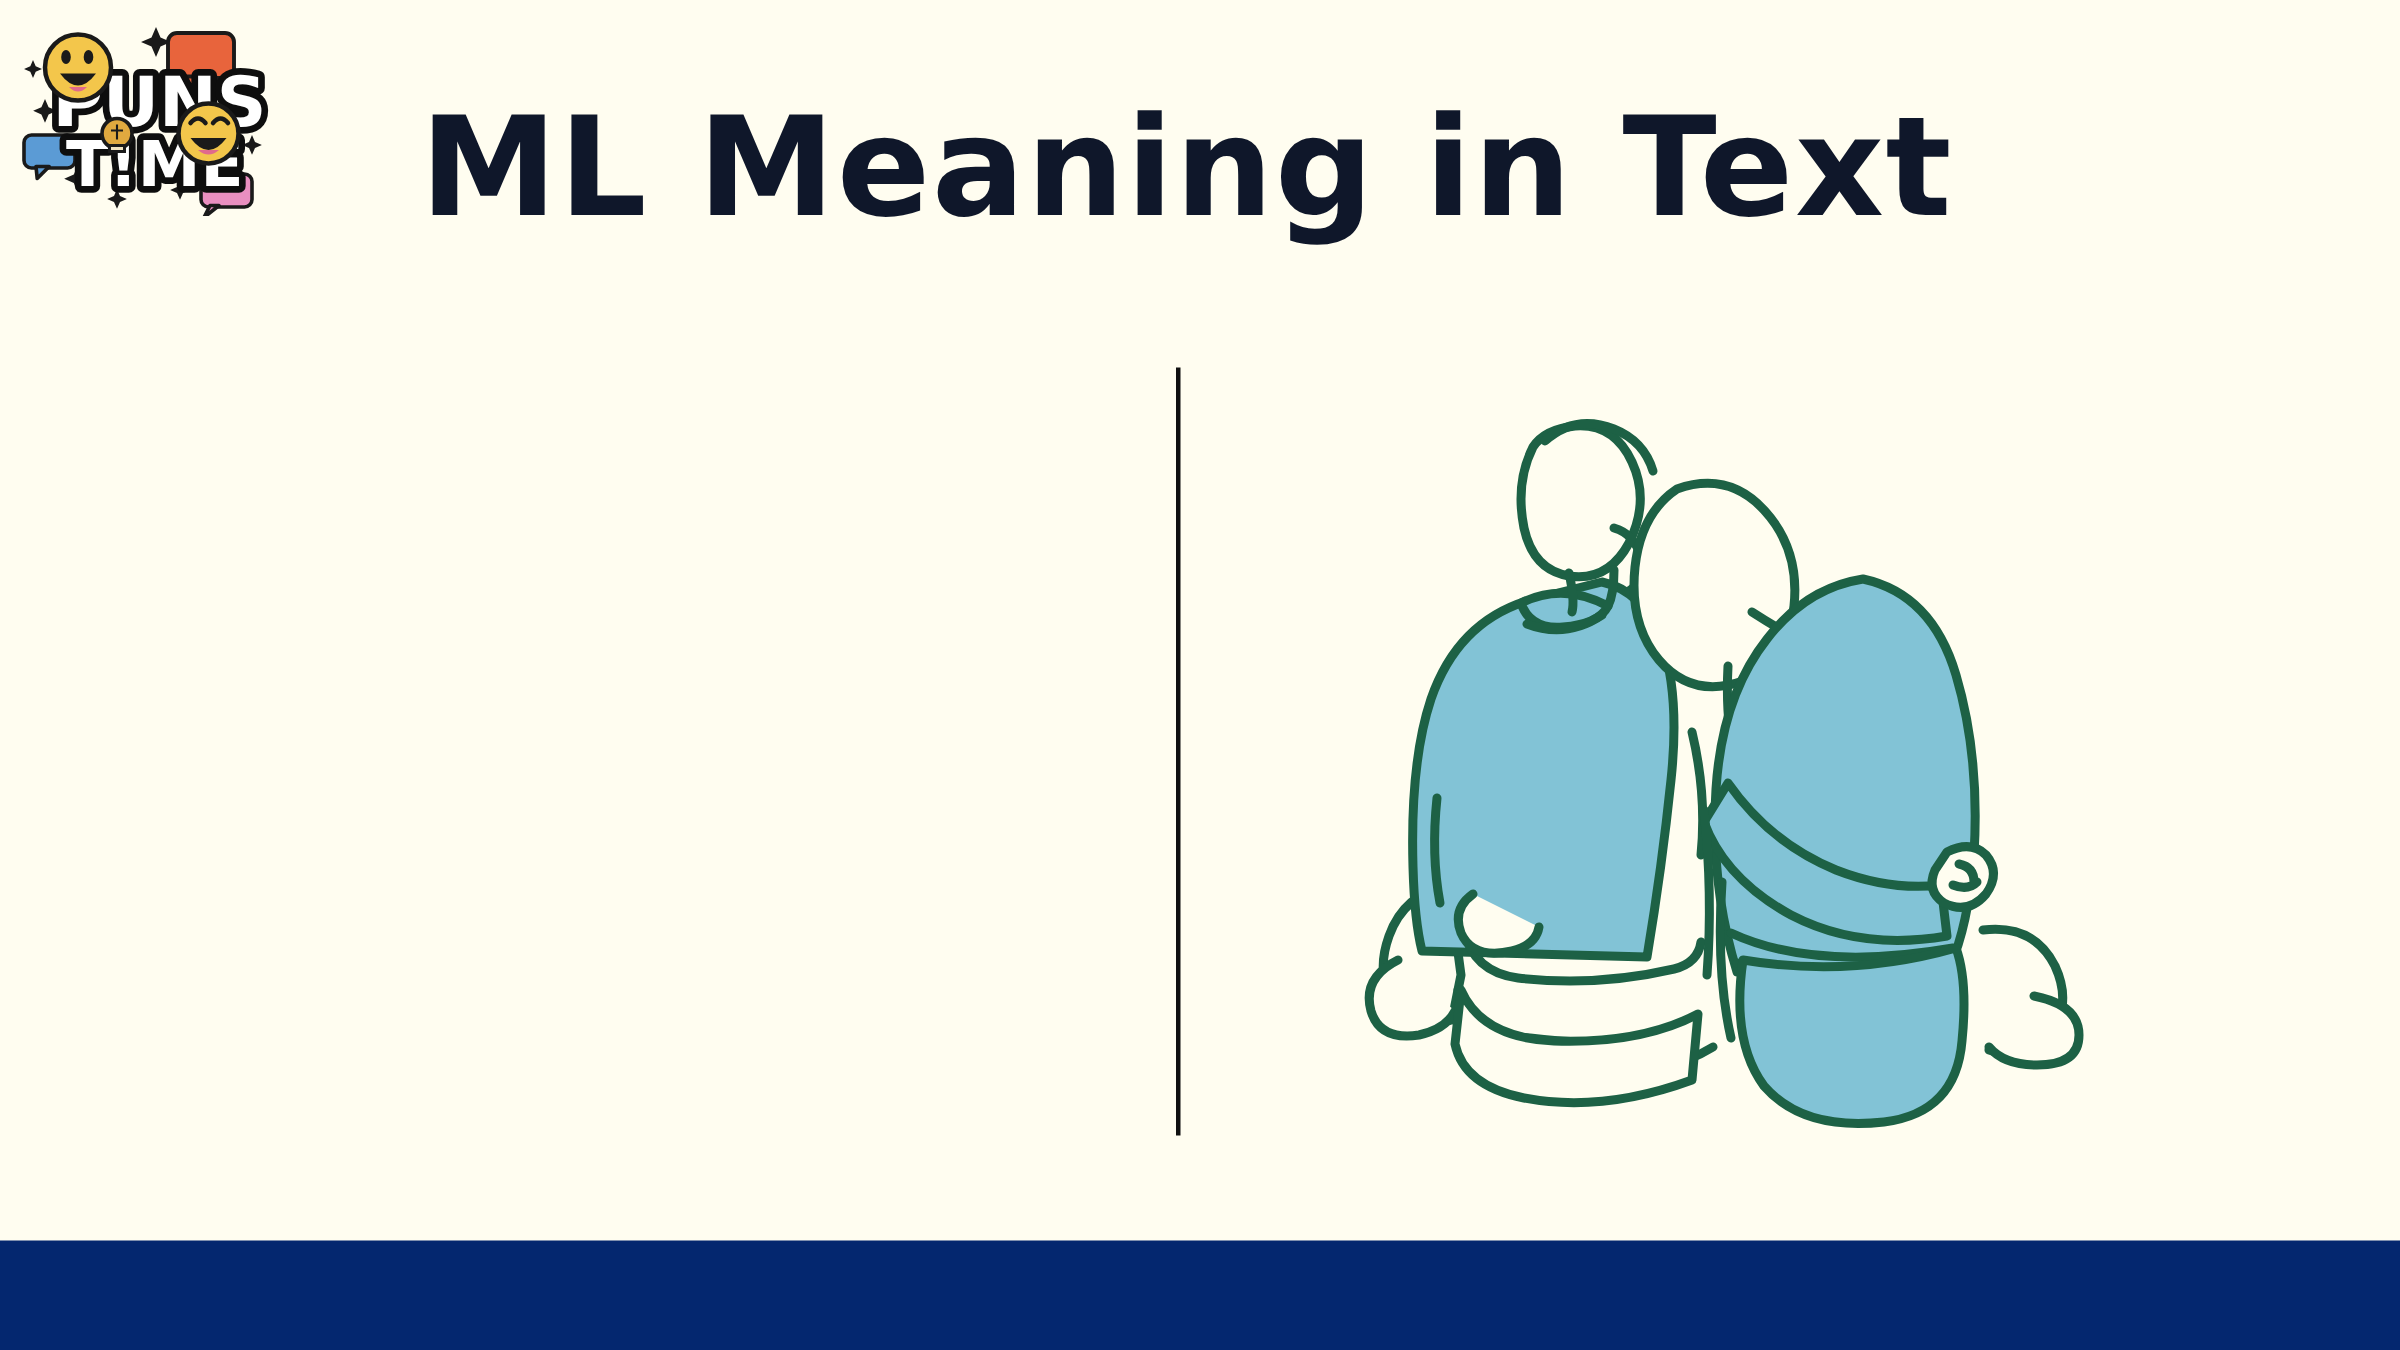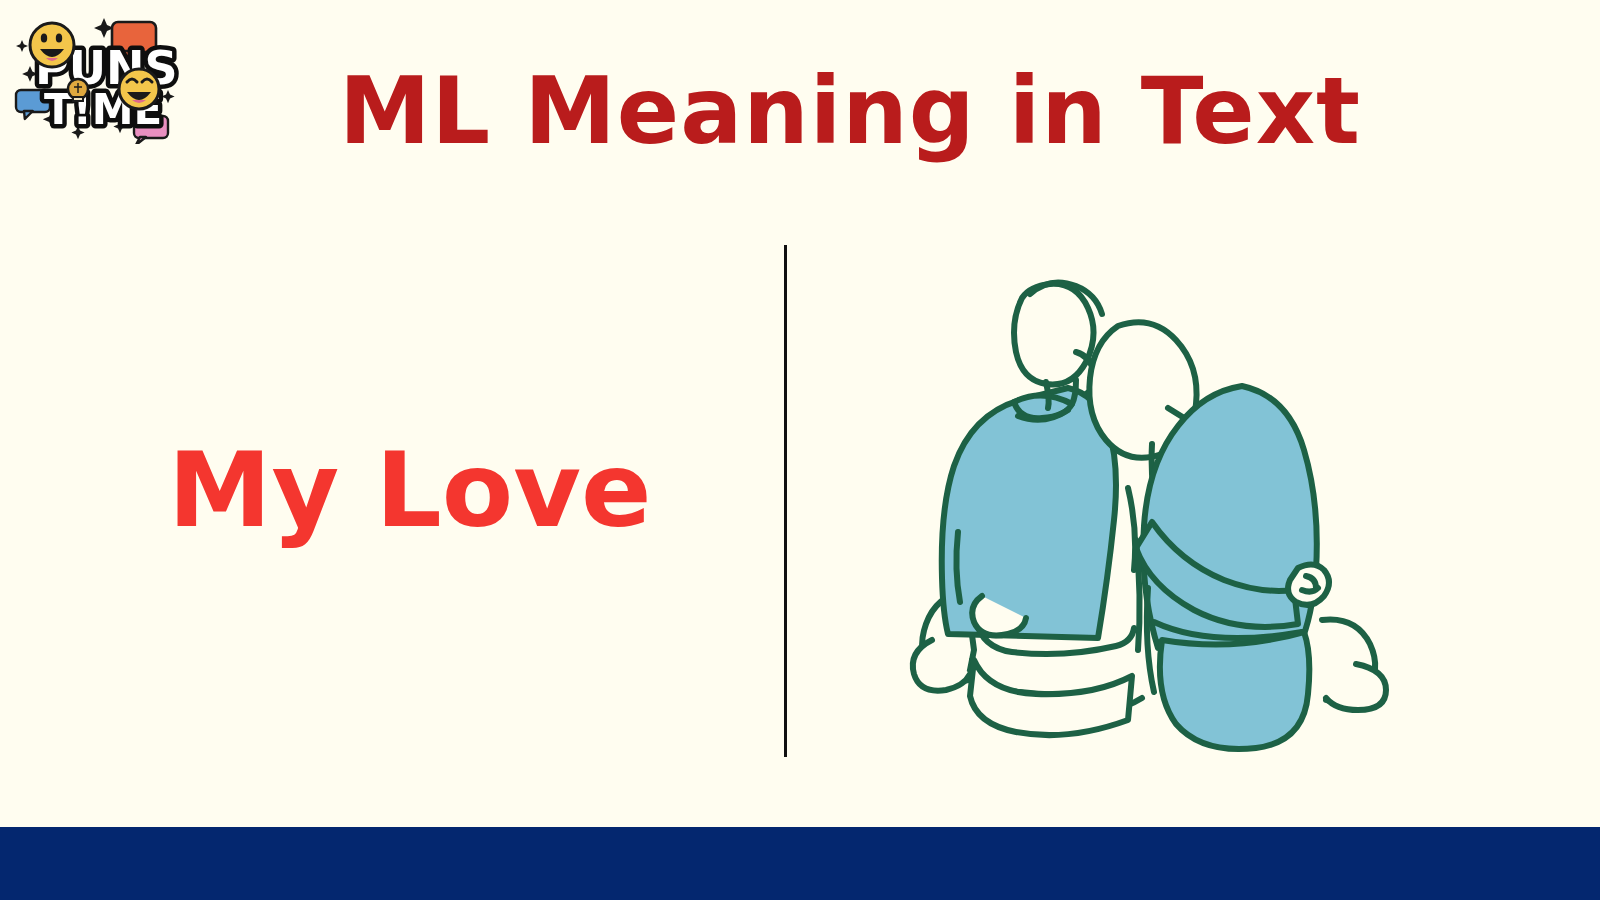--- a/index.html
+++ b/index.html
@@ -33,27 +33,27 @@
   .logo svg { display: block; width: 180px; height: 140px; }
 
   
   .page-title {
     position: absolute;
     left: 280px;
     top: 56px;
     width: 1140px;
     height: 112px;
     line-height: 112px;
-    color: #b91c1c;
+    color: #0f172a;
     font-family: "DejaVu Sans", sans-serif;
     font-weight: bold;
     font-size: 92px;
     letter-spacing: 1px;
     white-space: nowrap;
-    text-align: center;
+    text-align: left;
   }
 
   
   .divider {
     position: absolute;
     left: 784px;
     top: 245px;
     width: 3px;
     height: 512px;
     background: #101010;
@@ -162,21 +162,20 @@
         <path d="M119 88 q12 16 24 0 z" fill="#1A1A1A"></path>
         <path d="M124 96 q7 6 14 0 z" fill="#E06A8C"></path>
       </g>
     </svg>
   </div>
 
   <div class="page-title">ML Meaning in Text</div>
 
   <div class="divider"></div>
 
-  <div class="term">My Love</div>
 
   <div class="illustration">
     <svg viewBox="0 0 610 520" xmlns="http://www.w3.org/2000/svg">
       <g fill="none" stroke="#1D6145" stroke-width="6" stroke-linecap="round" stroke-linejoin="round">
 
         <path d="M96 350 q-30 6 -40 34 q-10 28 6 46 q14 16 36 10 l6 -30 z" fill="#FFFDF0"></path>
         <path d="M62 400 q-24 12 -18 34 q6 20 32 16 q18 -4 24 -16" fill="#FFFDF0"></path>
 
         <path d="M150 160
                  q-48 14 -66 66

